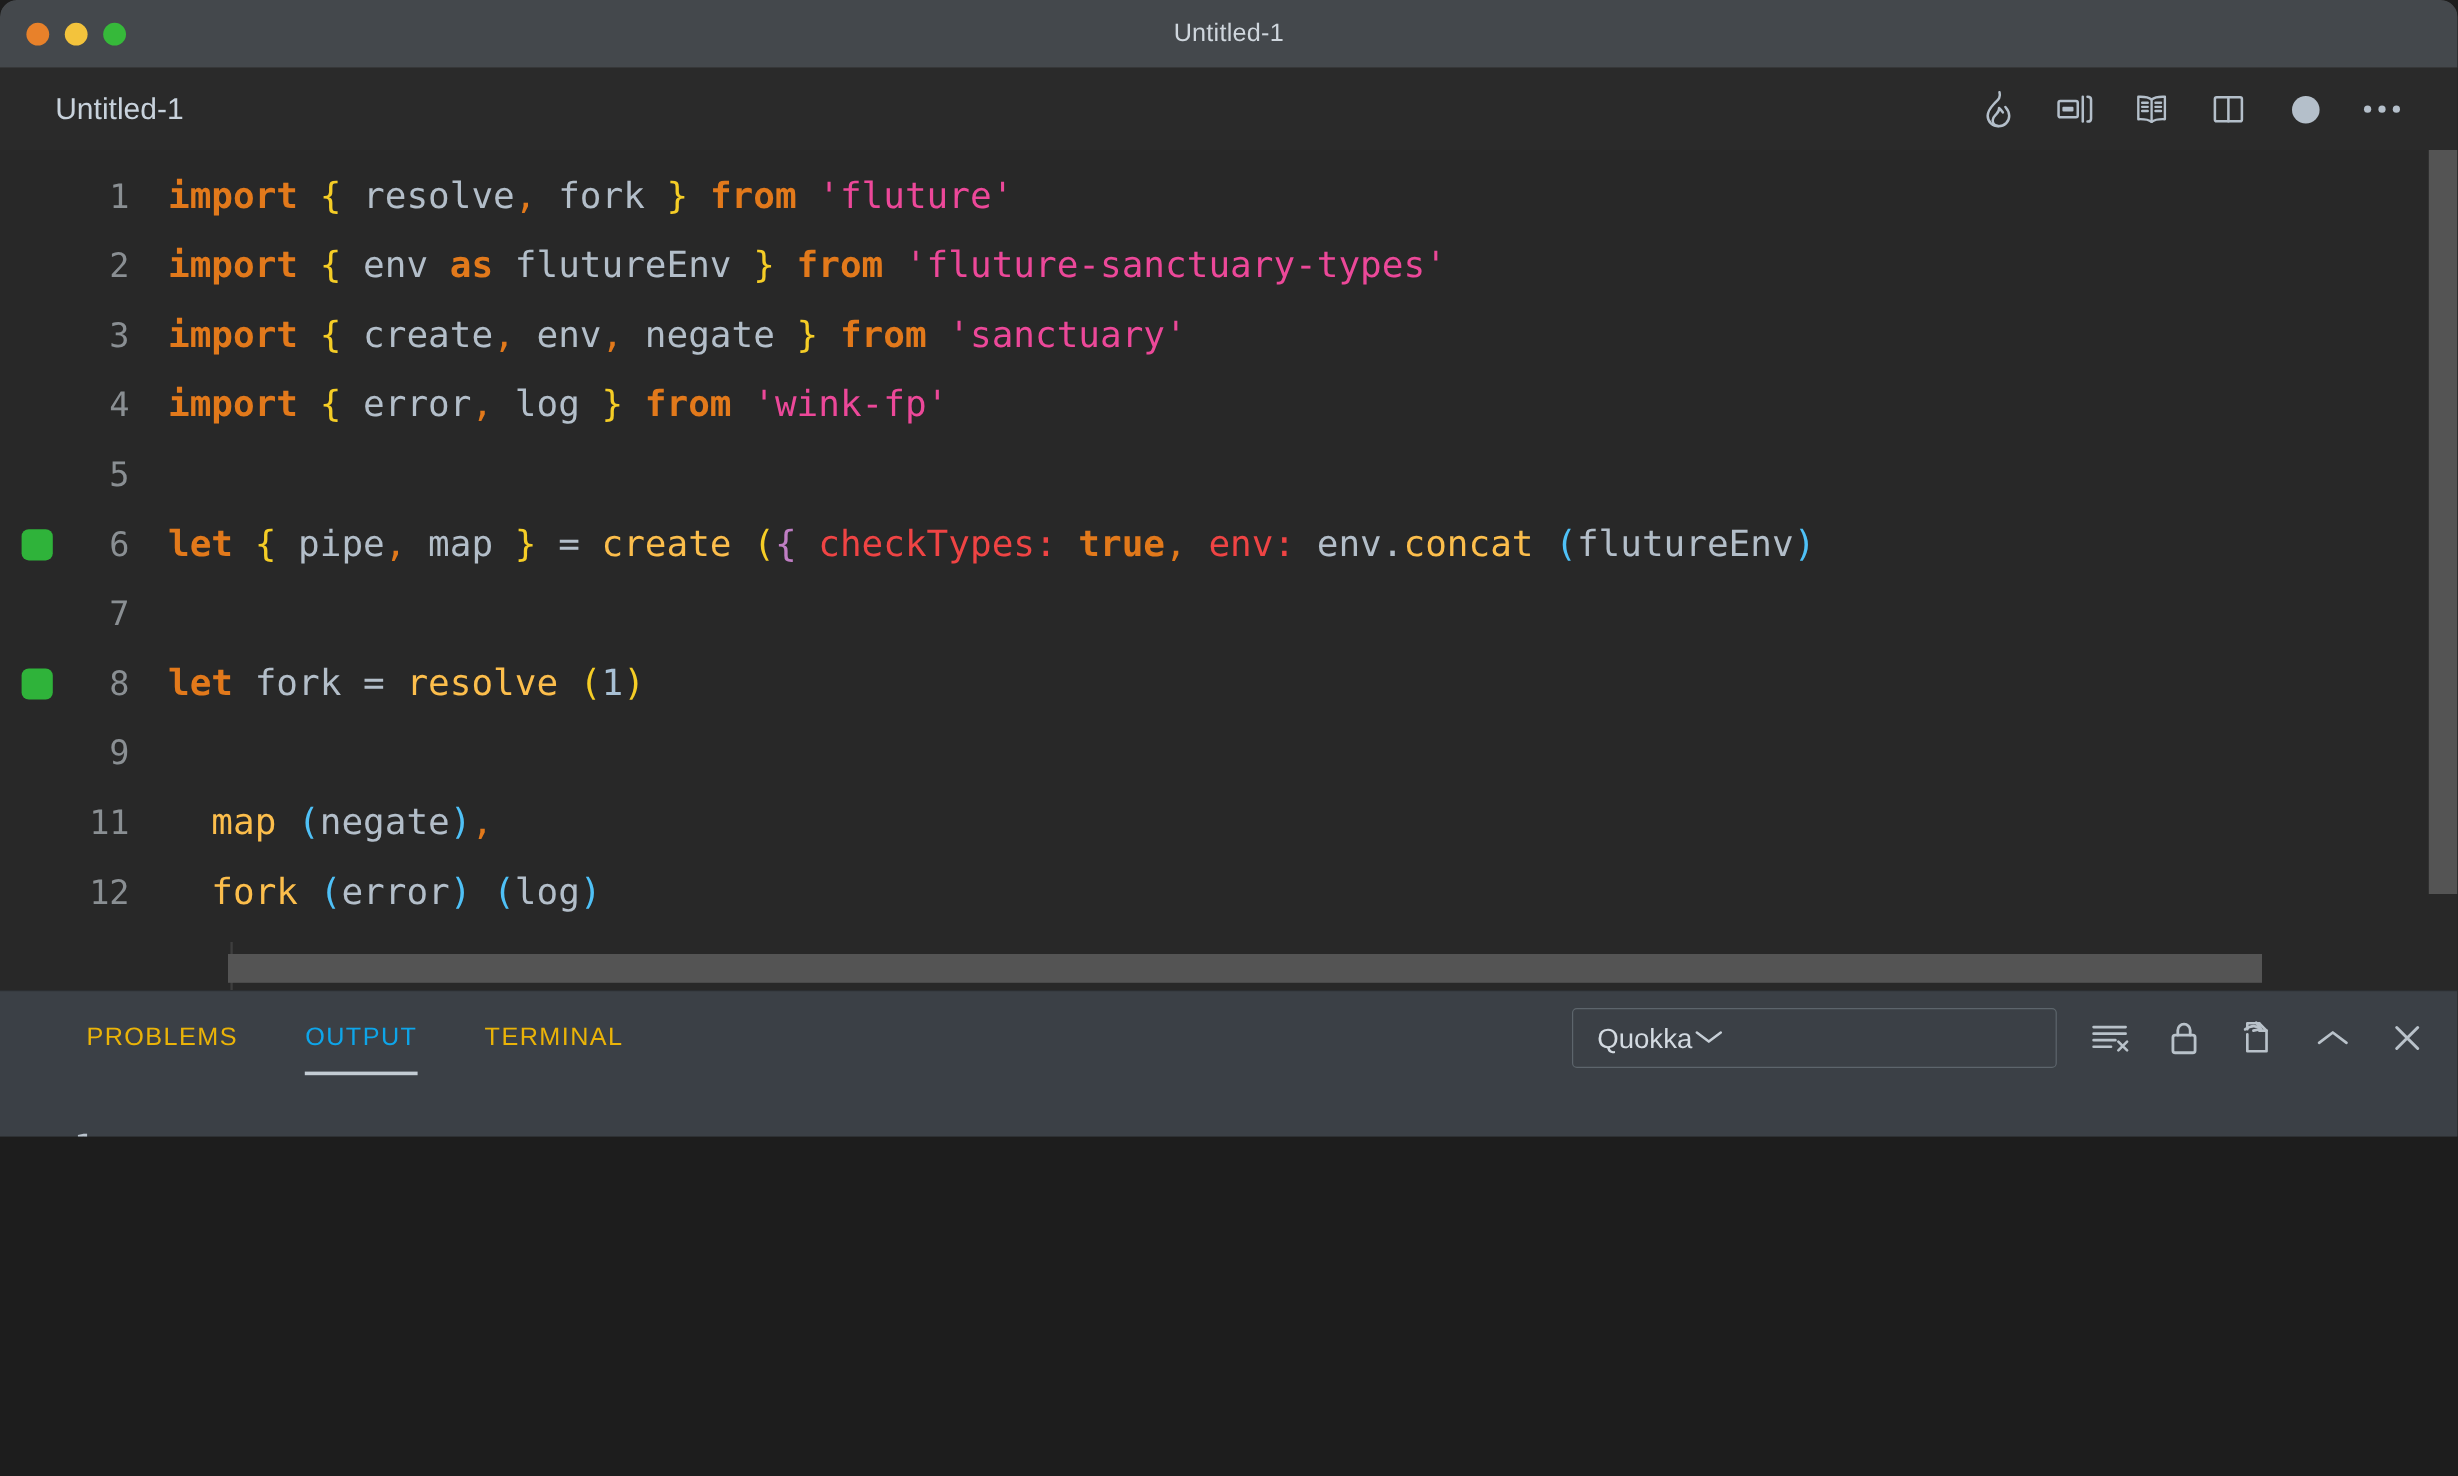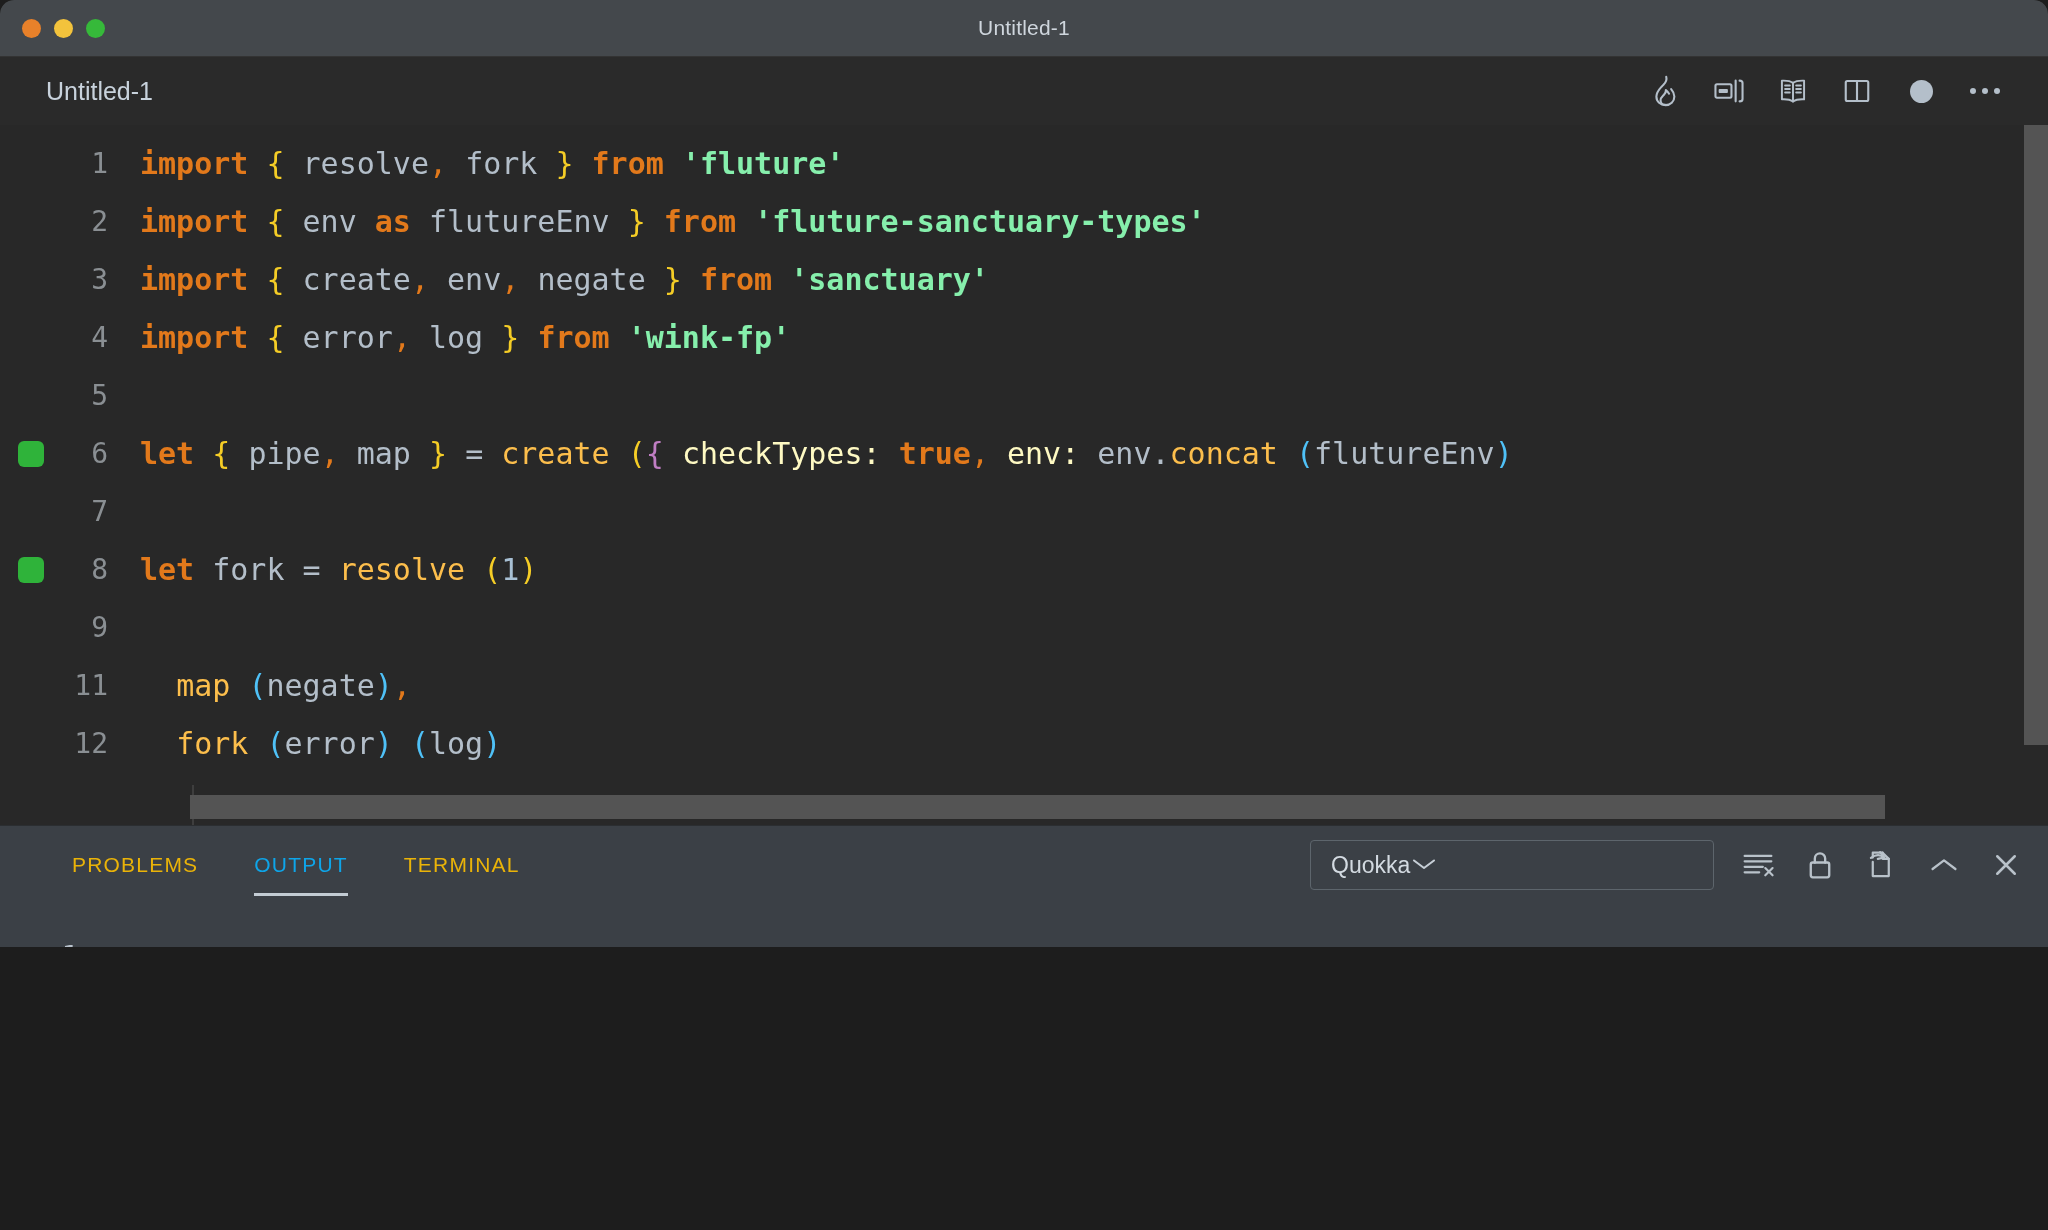--- a/index.html
+++ b/index.html
@@ -142,22 +142,22 @@
     position: absolute;
     left: 192px;
     width: 2px;
     background: #3e3e3e;
   }
 
   
   .kw   { color: #e2791b; font-weight: bold; }
   .id   { color: #b3bec9; }
   .fn   { color: #fcbe4c; }
-  .str  { color: #86efac; font-weight: bold; }
-  .prop { color: #fef9c3; }
+  .str  { color: #ec4899; }
+  .prop { color: #ef4444; }
   .num  { color: #a8c0d4; }
   .op   { color: #b3bec9; }
   .comma{ color: #e2791b; }
   .br-y { color: #f5cd26; }
   .br-p { color: #c07ec4; }
   .br-c { color: #4fc1f7; }
 
   
   .h-scroll {
     position: absolute;

